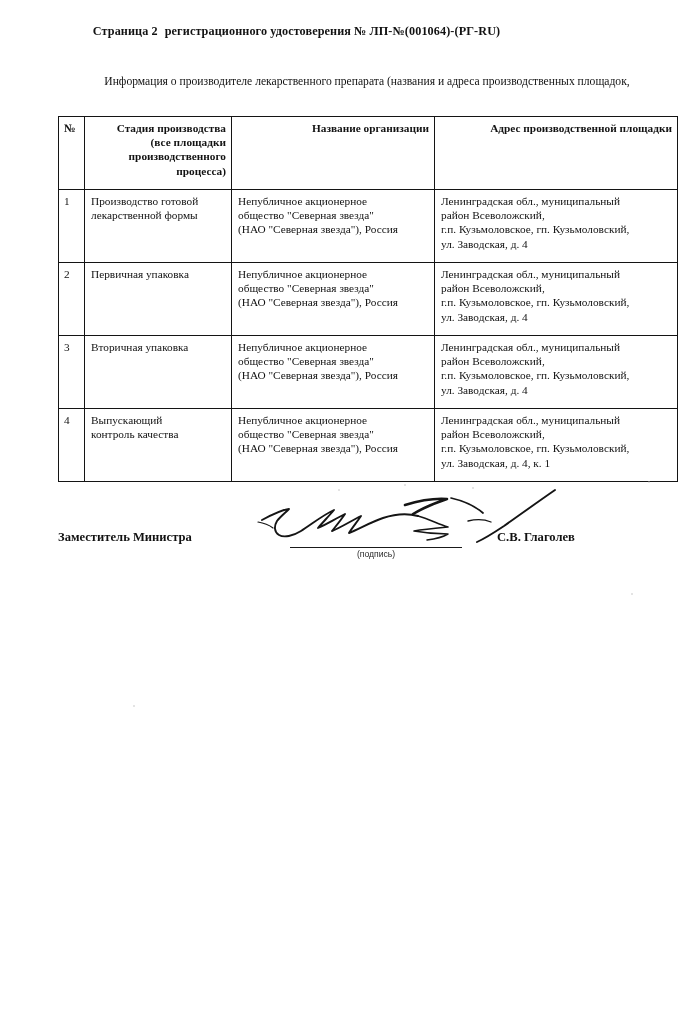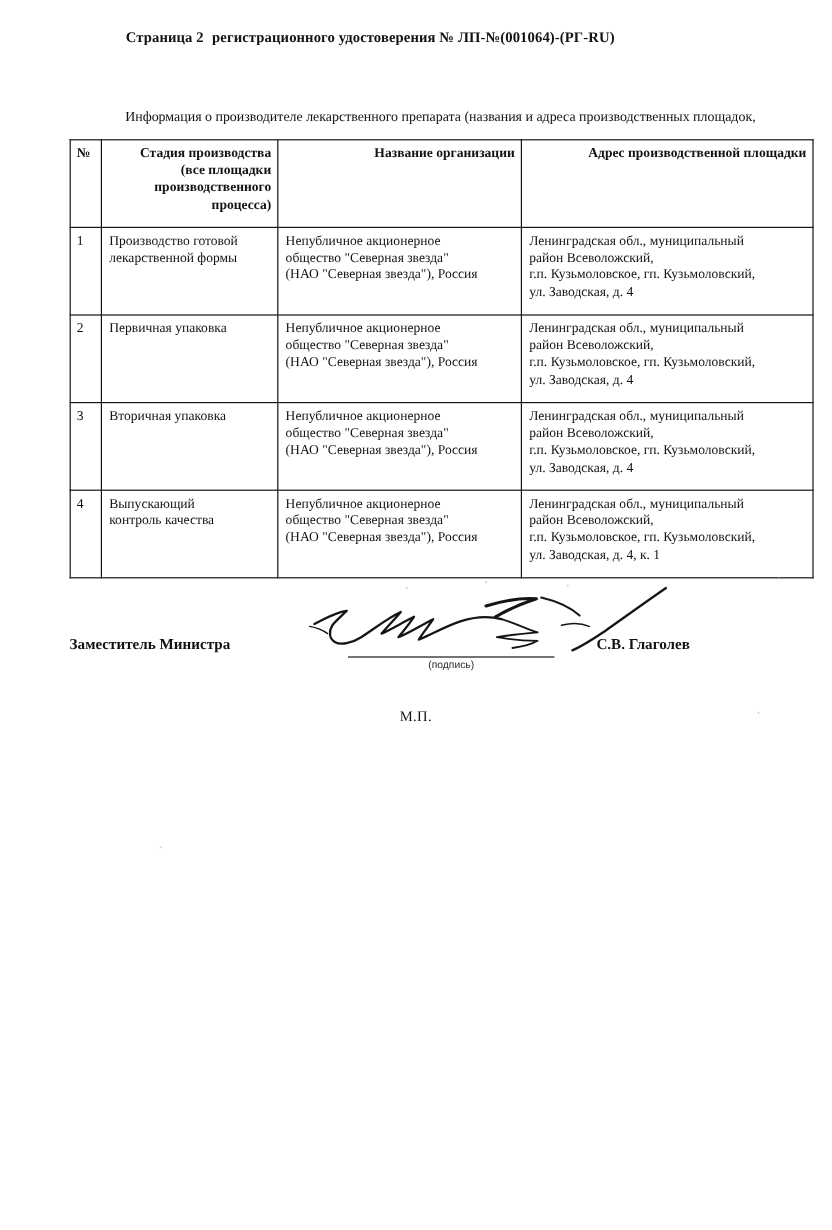--- a/index.html
+++ b/index.html
@@ -21,41 +21,41 @@
   .page {
     position: absolute;
     inset: 0;
     background: #ffffff;
   }
 
   
   .page-header {
     position: absolute;
     top: 24px;
-    left: 16px;
+    left: 4px;
     width: 585px;
     text-align: center;
     font-size: 12.2px;
     font-weight: 700;
     letter-spacing: 0.1px;
     white-space: nowrap;
   }
   .page-header .hdr-gap { display: inline-block; width: 7px; }
 
   
   .intro {
     position: absolute;
     top: 73px;
     left: 56px;
     width: 622px;
     text-align: center;
     font-size: 11.6px;
     line-height: 17px;
   }
-  .intro-line { display: block; margin-top: 16px; }
+  .intro-line { display: block; }
 
   
   .mfg-table {
     position: absolute;
     top: 116px;
     left: 58px;
     width: 619px;
     border-collapse: collapse;
     table-layout: fixed;
     font-size: 11.3px;
@@ -287,21 +287,20 @@
         <path d="M3 34 C9 35, 14 37, 18 40" stroke-width="1.2"></path>
       </g>
     </svg>
 
     <div class="sig-line"></div>
     <div class="sig-caption">(подпись)</div>
 
     <div class="sig-name">С.В. Глаголев</div>
   </div>
 
-  <div class="seal-mark">М.П.</div>
 
   <div class="speck" style="left:338px;top:489px;width:2px;height:2px;"></div>
   <div class="speck" style="left:404px;top:484px;width:2px;height:2px;"></div>
   <div class="speck" style="left:472px;top:487px;width:2px;height:2px;"></div>
   <div class="speck" style="left:133px;top:705px;width:2px;height:2px;"></div>
   <div class="speck" style="left:631px;top:593px;width:2px;height:2px;"></div>
   <div class="speck" style="left:648px;top:481px;width:2px;height:2px;"></div>
 
 </div>
 

